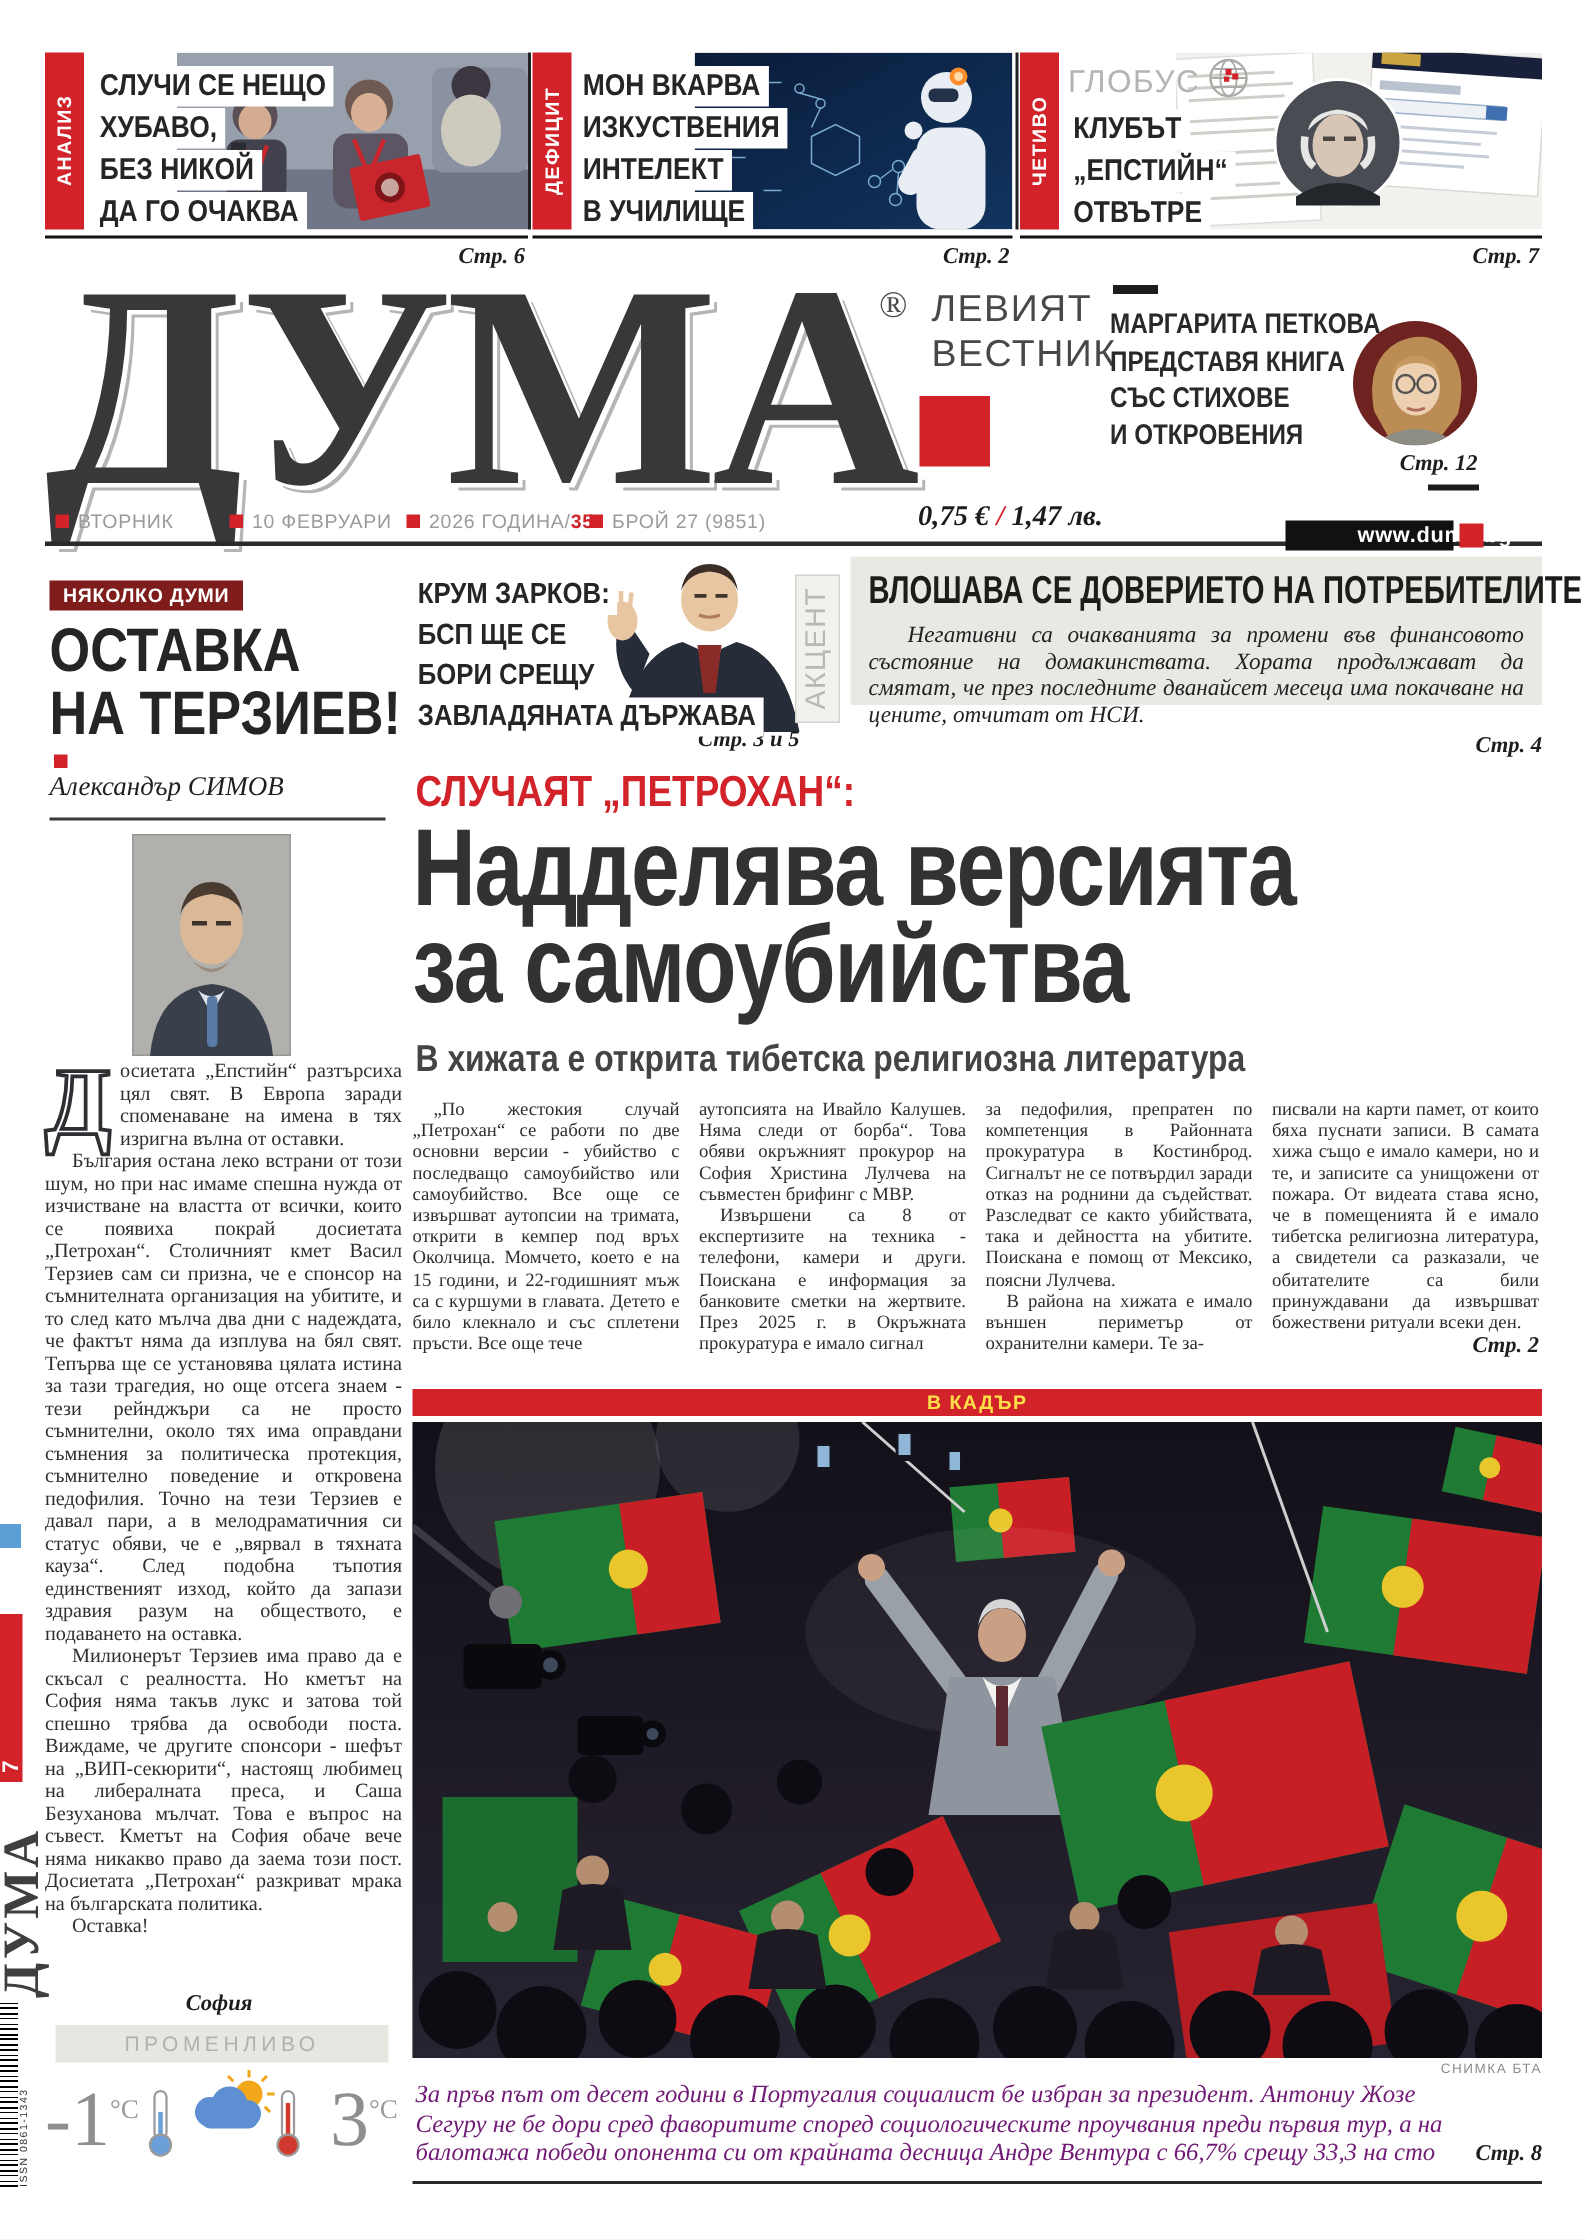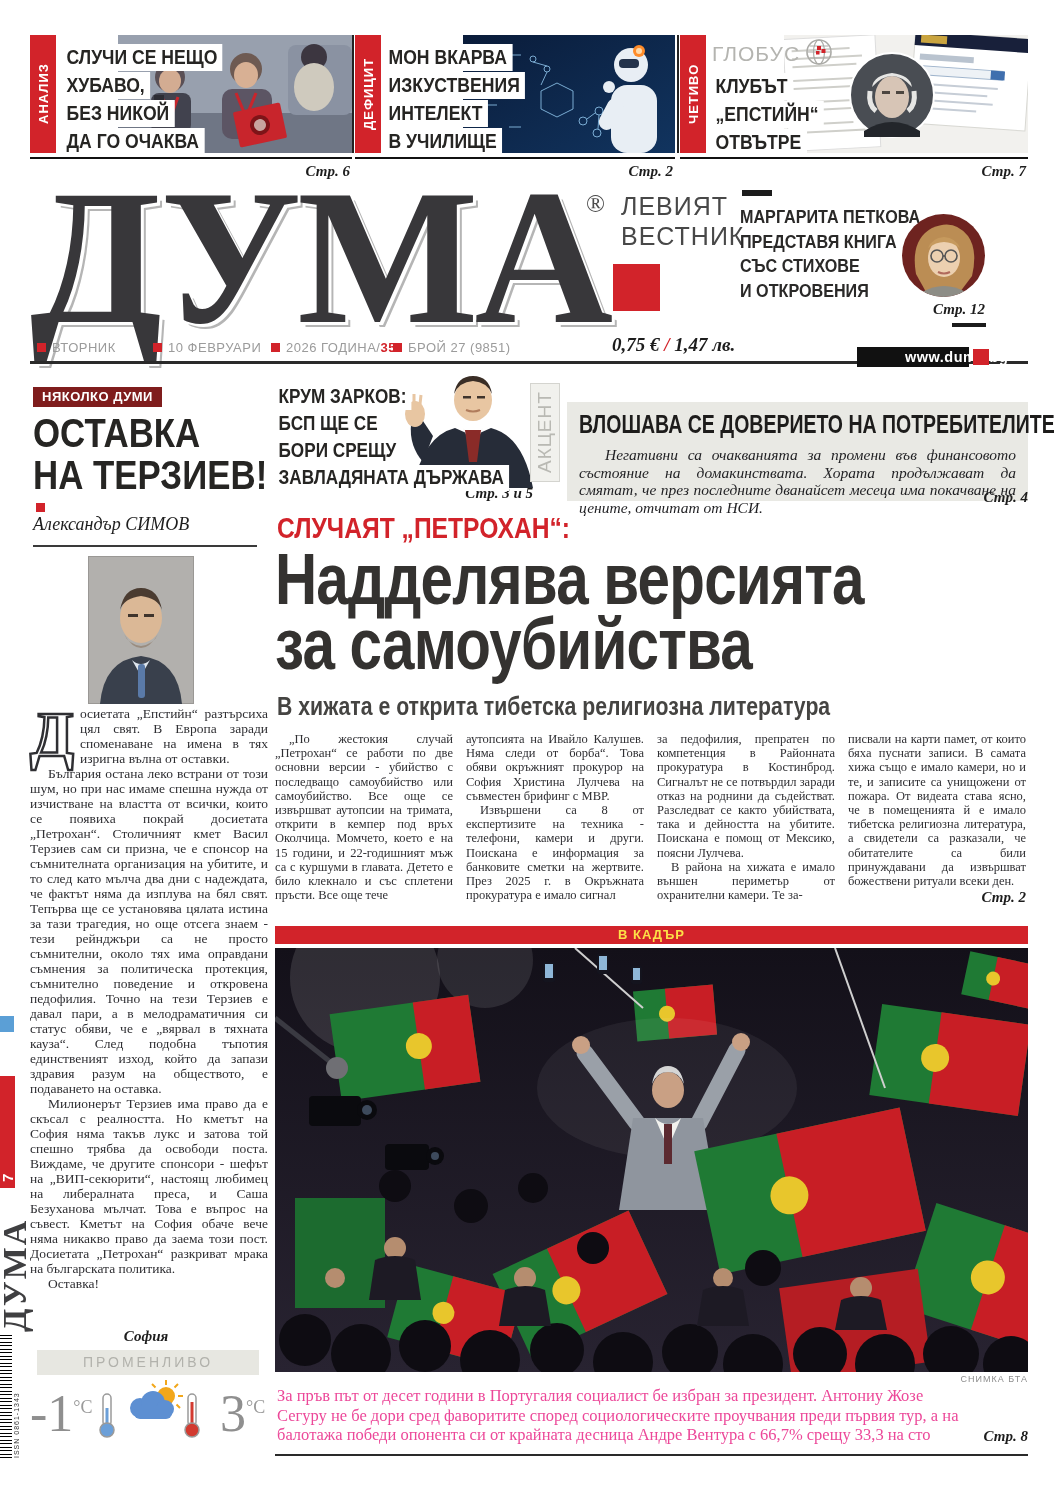--- a/index.html
+++ b/index.html
@@ -87,21 +87,21 @@
   #zk { left:275px; top:372px; width:292px; height:132px; }
   #zk-photo { position:absolute; left:118px; top:-6px; width:148px; height:122px; }
   #zk-head { position:absolute; left:0; top:12px; z-index:3; font-weight:bold; font-size:19.5px;
              line-height:25px; color:#262523; white-space:nowrap; }
   #zk-page { position:absolute; top:113px; left:0; width:258px; text-align:right; }
   
   #ak-label { left:530px; top:383px; width:30px; height:99px; background:#f1f1ed;
               border:1px solid #d4d4cf; color:#b9b9b3; font-size:19px; letter-spacing:1px;
               writing-mode:vertical-rl; transform:rotate(180deg);
               display:flex; align-items:center; justify-content:center; }
-  #ak-box { left:567px; top:402px; width:461px; height:99px; background:#e9e9e4; padding:7px 12px 0; }
+  #ak-box { left:567px; top:371px; width:461px; height:99px; background:#e9e9e4; padding:7px 12px 0; }
   #ak-title { font-weight:bold; font-size:26px; color:#1d1c1b; white-space:nowrap; }
   #ak-text { margin-top:6px; font-family:"Liberation Serif",serif; font-style:italic;
              font-size:15.5px; line-height:17.5px; color:#1f1f22; text-align:justify; }
   #ak-text .ind { text-indent:26px; display:block; }
   #ak-page { left:940px; top:489px; width:88px; text-align:right; }
   
   #lead-kicker { left:277px; top:512px; font-weight:bold; font-size:29px; color:#d2232a; white-space:nowrap; }
   #lead-head { left:275px; top:546px; font-weight:bold; font-size:73px; line-height:65px;
                letter-spacing:-1px; color:#343230; white-space:nowrap; }
   #lead-sub { left:277px; top:692px; font-weight:bold; font-size:25px; color:#454442; white-space:nowrap; }
@@ -111,21 +111,21 @@
   #lead-cols .col p { text-indent:14px; }
   #lead-cols .col p.noind { text-indent:0; }
   #lead-page { text-align:right; text-indent:0 !important; margin-top:2px; }
   
   #kadar { left:275px; top:926px; width:753px; height:18px; background:#d2232a; color:#fde047;
            font-weight:bold; font-size:13px; letter-spacing:1px; text-align:center; line-height:18px; }
   #bigphoto { left:275px; top:948px; width:753px; height:424px; overflow:hidden; background:#191621; }
   #bigphoto svg { display:block; }
   #credit { left:778px; top:1374px; width:250px; text-align:right; font-size:9px; letter-spacing:1px; color:#8d8d8d; }
   #caption { left:277px; top:1386px; width:700px; font-family:"Liberation Serif",serif;
-             font-size:16.5px; line-height:19.5px; color:#ec4899; }
+             font-style:italic; font-size:16.5px; line-height:19.5px; color:#701a75; }
   #photo-page { left:930px; top:1428px; width:98px; text-align:right; }
   #bottom-rule { left:275px; top:1454px; width:753px; height:2px; background:#2a2a2a; }
   
   #w-city { left:33px; top:1328px; width:226px; text-align:center; font-family:"Liberation Serif",serif;
             font-weight:bold; font-style:italic; font-size:15px; color:#1d1d1d; }
   #w-cond { left:37px; top:1350px; width:222px; height:25px; background:#e7e7e1; color:#b2b2ac;
             font-size:14px; letter-spacing:3px; text-align:center; line-height:25px; }
   .w-temp { position:absolute; font-family:"Liberation Serif",serif; font-size:52px; color:#8f8f8f;
             font-weight:normal; }
   .w-temp sup { font-size:18px; color:#9a9a9a; }

